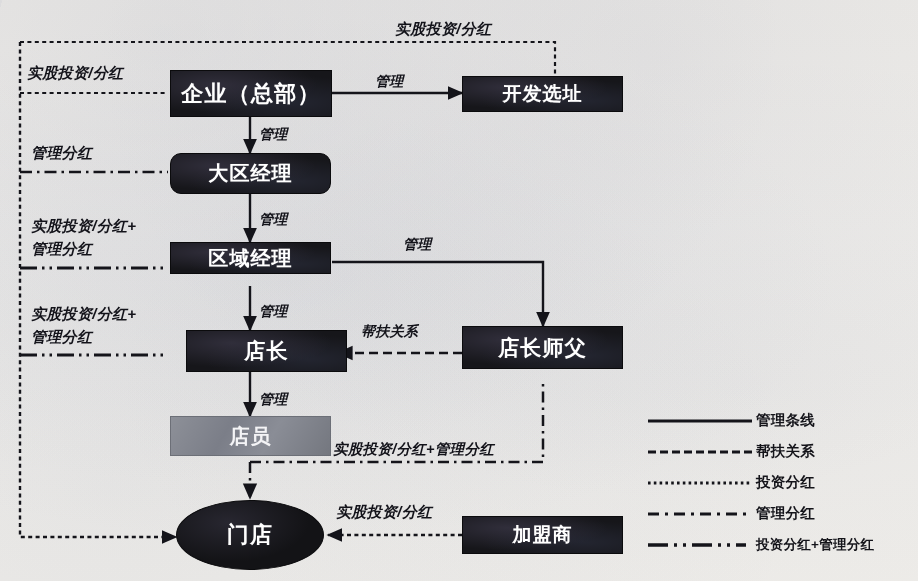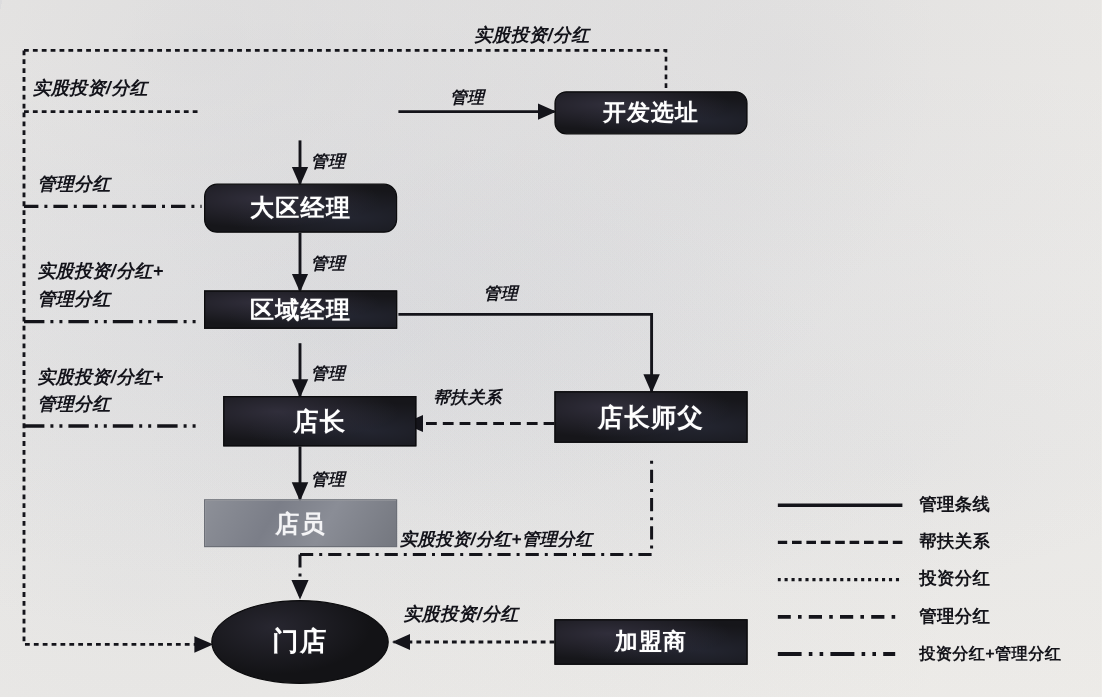--- a/index.html
+++ b/index.html
@@ -63,21 +63,21 @@
     white-space:nowrap;
     letter-spacing:.02em;
   }
   .lbl.edge{font-size:14px;font-style:italic;}
 
   
   #legend{position:absolute;left:648px;top:405px;width:264px;}
   .lg-row{display:flex;align-items:center;height:31px;}
   .lg-key{width:108px;height:12px;position:relative;flex:0 0 108px;}
   .lg-key svg{position:absolute;left:0;top:0;}
-  .lg-text{font-size:14.5px;font-weight:700;color:#14141a;letter-spacing:.02em;margin-left:10px;white-space:nowrap;}
+  .lg-text{font-size:14.5px;font-weight:700;color:#14141a;letter-spacing:.02em;white-space:nowrap;}
   .lg-row.wide .lg-text{font-size:13.5px;}
 </style>
 </head>
 <body>
 
 <div id="paper-noise"></div>
 
 <div id="stage">
 
   <svg id="wires" viewBox="0 0 918 581" xmlns="http://www.w3.org/2000/svg">
@@ -119,22 +119,25 @@
       <path d="M462,353 L338,353" stroke-width="2.5" stroke-dasharray="9 5" marker-end="url(#ar)"></path>
 
       <path d="M250,462 L543,462 L543,381" stroke-width="2.5" stroke-dasharray="11 5 2.5 5"></path>
 
       <path d="M250,462 L250,498" stroke-width="2.5" stroke-dasharray="11 5 2.5 5" marker-end="url(#ar)"></path>
 
       <path d="M462,535 L328,535" stroke-width="2.4" stroke-dasharray="4 3.4" marker-end="url(#ar)"></path>
     </g>
   </svg>
 
-
-  <div class="node box" style="left:462px;top:76px;width:161px;height:36px;font-size:19px;border-radius:10px;">
+  <div class="node box" style="left:170px;top:70px;width:162px;height:47px;font-size:22px;">
+    <span>企业（总部）</span>
+  </div>
+
+  <div class="node box" style="left:462px;top:76px;width:161px;height:36px;font-size:19px;">
     <span>开发选址</span>
   </div>
 
   <div class="node box" style="left:170px;top:153px;width:161px;height:41px;font-size:20px;border-radius:11px;">
     <span>大区经理</span>
   </div>
 
   <div class="node box" style="left:170px;top:242px;width:161px;height:32px;font-size:20px;">
     <span>区域经理</span>
   </div>

